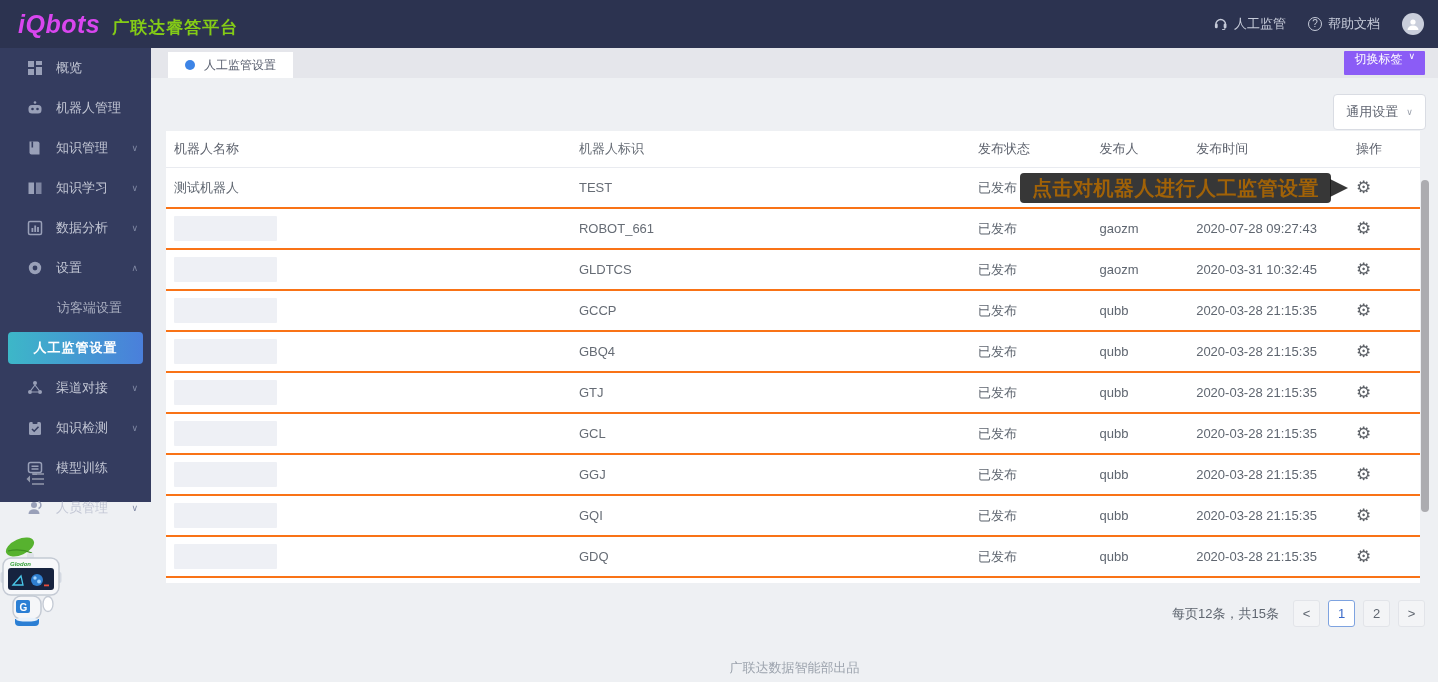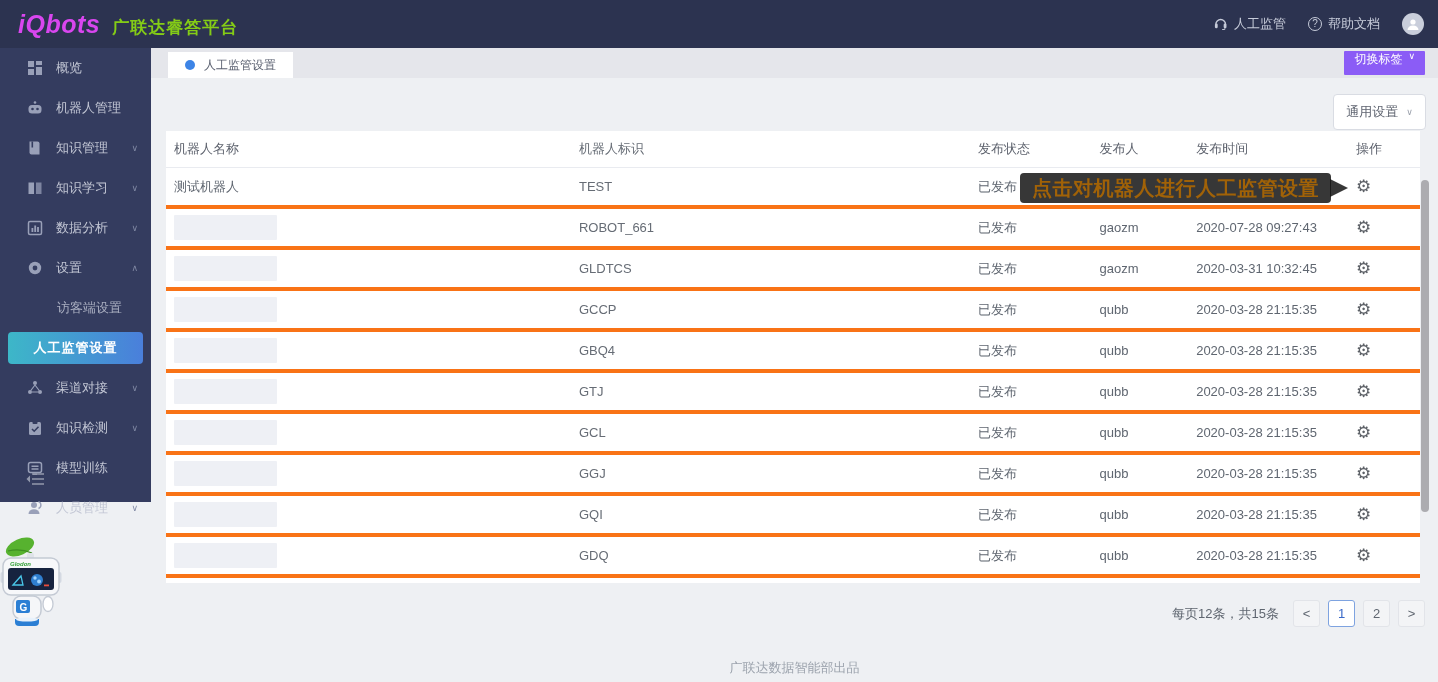--- a/index.html
+++ b/index.html
@@ -37,21 +37,21 @@
   .switch-tag-btn { position:absolute; right:13px; top:3px; height:24px; padding:0 10px; background:#8b5cf6; color:#fff; font-size:12px; border:none; border-radius:1px; display:flex; gap:6px; cursor:pointer; }
   .switch-tag-btn .chev { font-size:9px; }
 
   
   .content { position:absolute; left:151px; top:78px; width:1287px; height:604px; background:#eef0f3; }
   .general-select { position:absolute; right:12px; top:16px; width:93px; height:36px; background:#fff; border:1px solid #d9dce3; border-radius:4px; display:flex; align-items:center; justify-content:center; gap:8px; font-size:13px; color:#5f6470; cursor:pointer; }
   .general-select .chev { font-size:9px; color:#9aa0ab; }
 
   
   .table-card { position:absolute; left:15px; top:53px; width:1254px; height:452px; background:#fff; }
-  .t-row { display:flex; align-items:center; height:41px; border-bottom:4px solid #f97316; position:relative; font-size:13px; color:#5f6670; }
+  .t-row { display:flex; align-items:center; height:41px; border-bottom:2px solid #f97316; position:relative; font-size:13px; color:#5f6670; }
   .t-head { height:37px; border-bottom:1px solid #e9ebf0; color:#5d626d; }
   .c-name { width:411px; padding-left:8px; }
   .c-id { width:405px; padding-left:8px; color:#666c75; }
   .c-status { width:105px; padding-left:8px; }
   .c-publisher { width:98px; padding-left:8px;margin-left:18px; }
   .c-time { width:152px; padding-left:8px; }
   .c-action { width:83px; padding-left:18px; }
   .gear { font-size:17px; color:#5d6167; cursor:pointer; line-height:1; }
   .ph-block { width:103px; height:25px; background:#eef0f5; border-radius:1px; }
 

